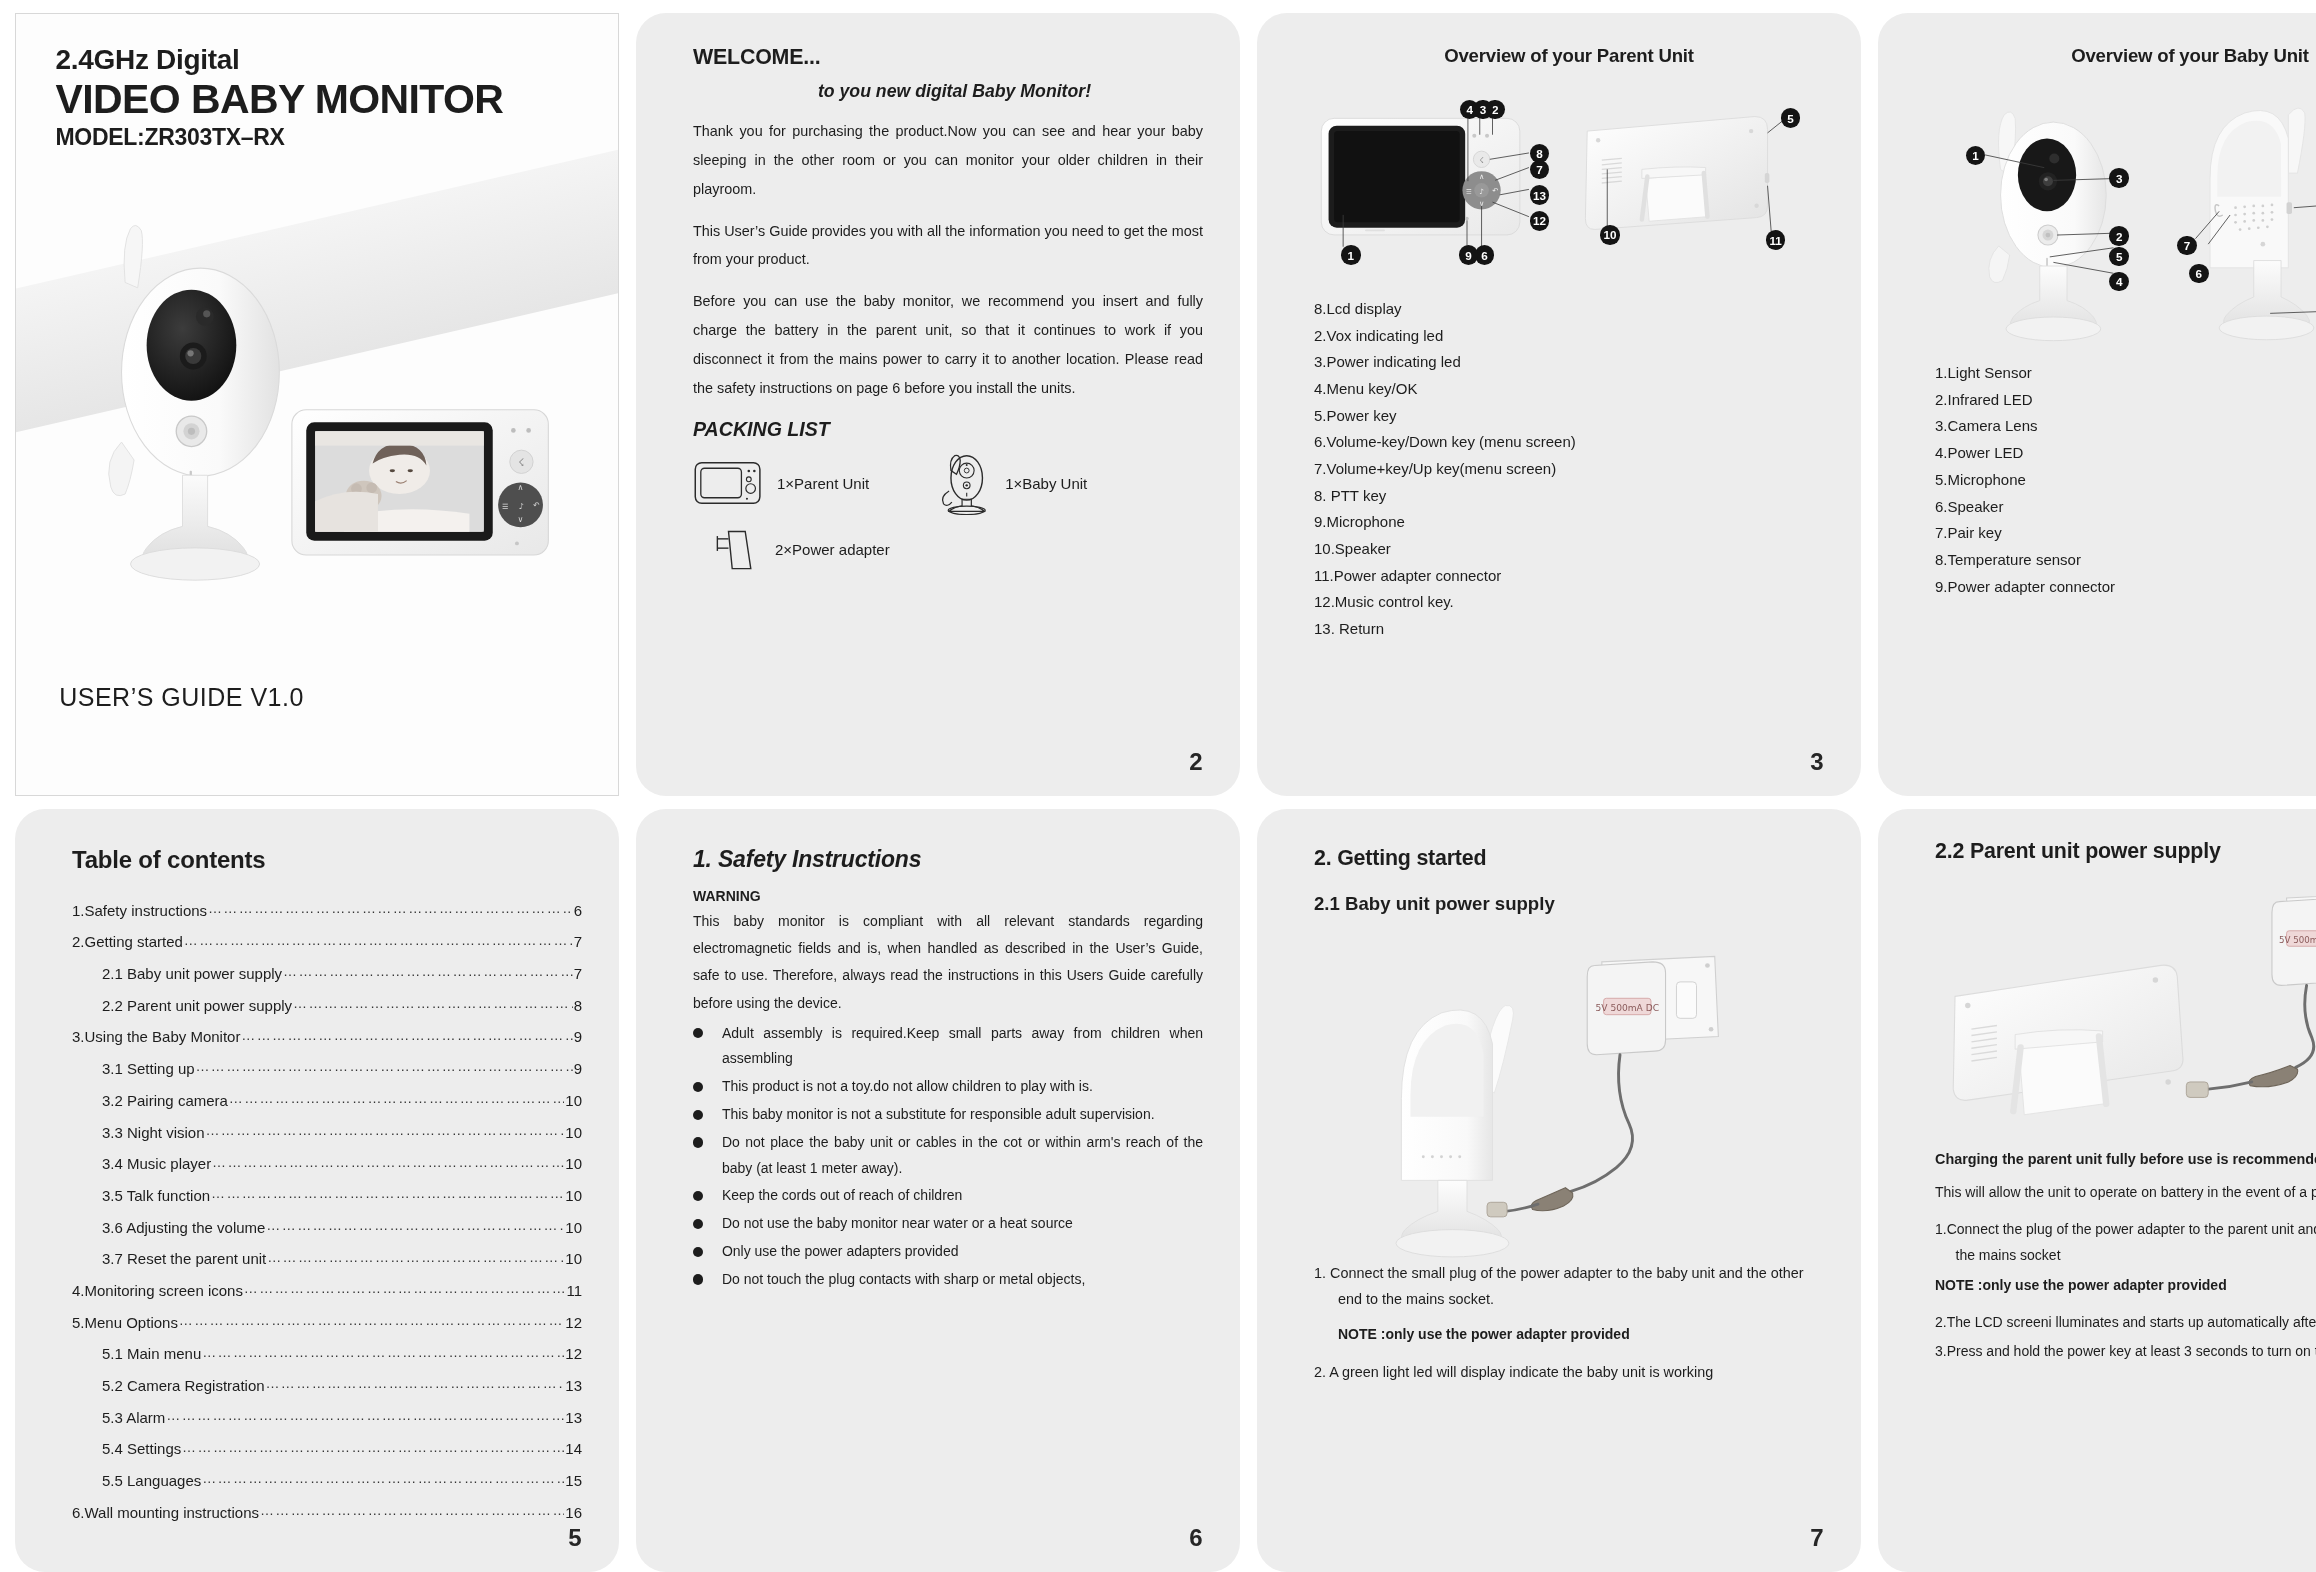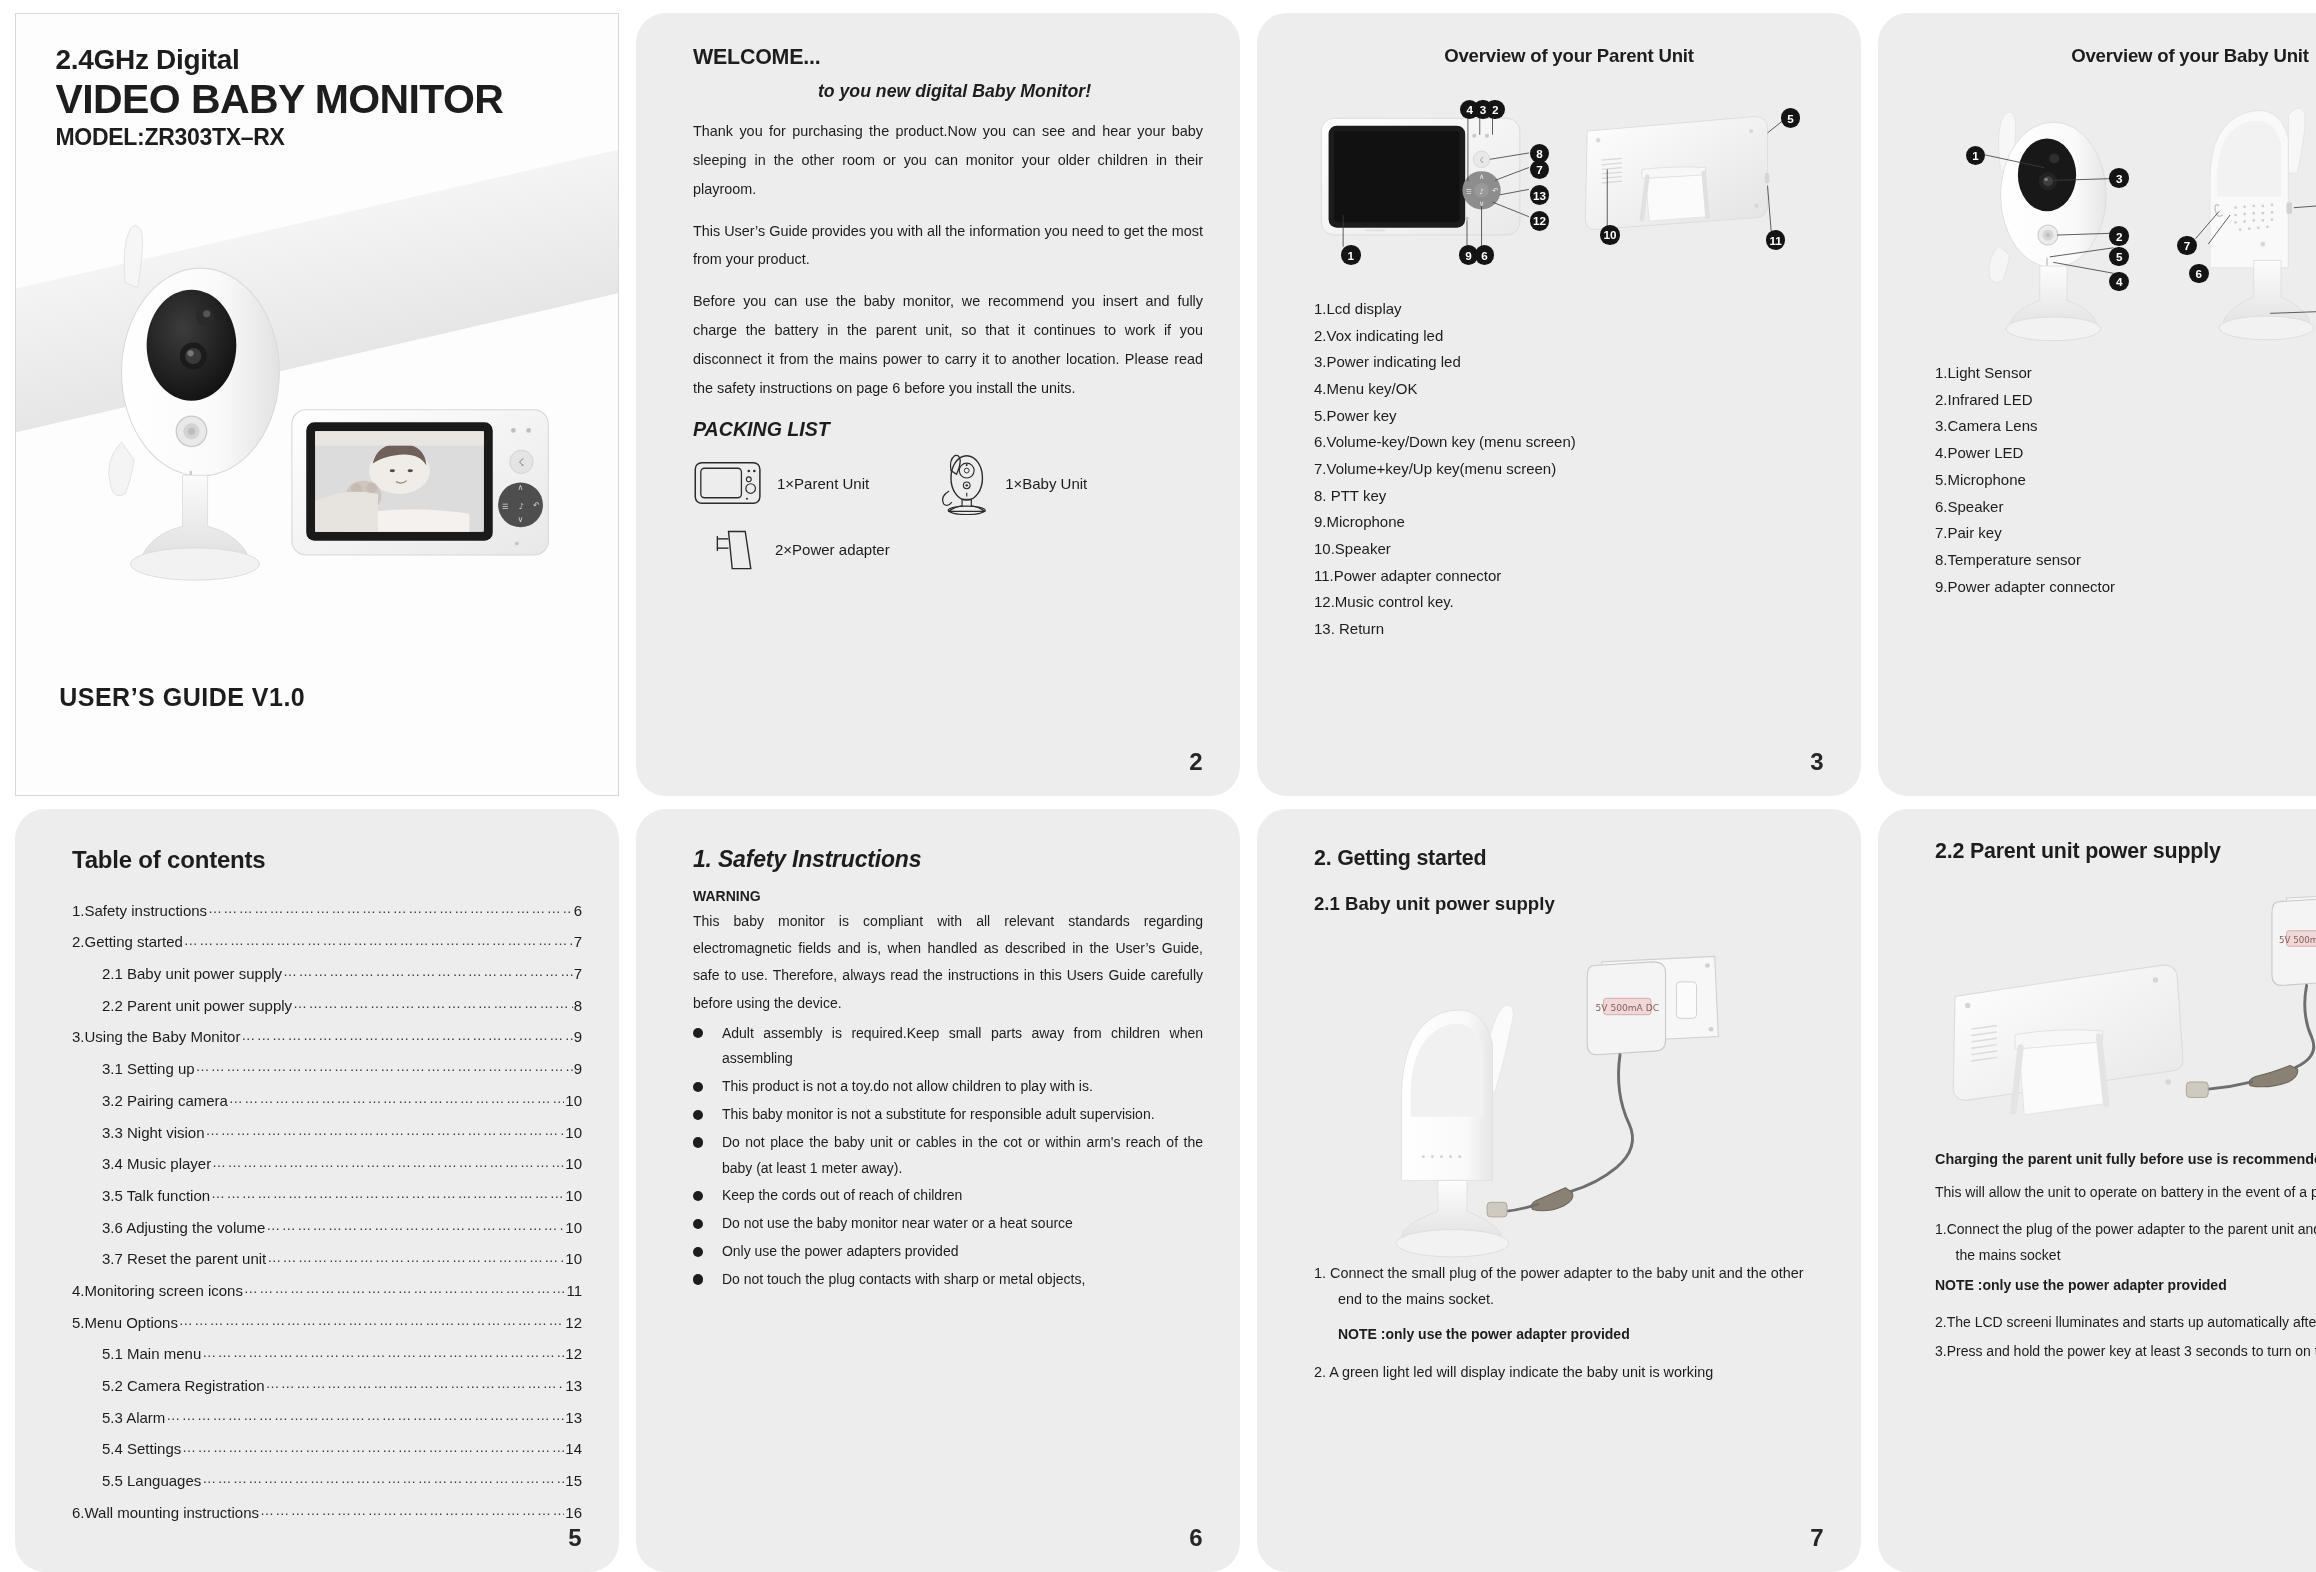--- a/index.html
+++ b/index.html
@@ -53,21 +53,21 @@
   .cv-line2 {
     font-size: 41px; font-weight: 700; letter-spacing: -0.6px;
     margin: 0 0 1.9px 7.5px; line-height: 1.1;
   }
   .cv-line3 {
     font-size: 23px; font-weight: 700; letter-spacing: -0.3px;
     margin: 1.9px 0 0 7.5px;
   }
   .cv-guide {
     position: absolute; left: 11.2px; bottom: 65px;
-    font-size: 25px; font-weight: 700; letter-spacing: 0.5px;
+    font-size: 25px; font-weight: 400; letter-spacing: 0.5px;
   }
   .cv-band {
     position: absolute;
     left: -56px; top: 252px;
     width: 802px; height: 140px;
     background: linear-gradient(180deg, #f4f4f4 0%, #e6e6e6 100%);
     transform: rotate(-13deg);
     transform-origin: left center;
     z-index: 0;
   }
@@ -390,21 +390,21 @@
       <div class="callout" style="left:42.3%;top:39%;">7</div>
       <div class="callout" style="left:42.3%;top:31.5%;">8</div>
       <div class="callout" style="left:28.4%;top:79%;">9</div>
       <div class="callout" style="left:56.1%;top:69.5%;">10</div>
       <div class="callout" style="left:88.6%;top:72%;">11</div>
       <div class="callout" style="left:42.3%;top:63%;">12</div>
       <div class="callout" style="left:42.3%;top:51%;">13</div>
     </div>
 
     <ul class="legend">
-      <li>1.Lcd display</li>
+      <li>8.Lcd display</li>
       <li>2.Vox indicating led</li>
       <li>3.Power indicating led</li>
       <li>4.Menu key/OK</li>
       <li>5.Power key</li>
       <li>6.Volume-key/Down key (menu screen)</li>
       <li>7.Volume+key/Up key(menu screen)</li>
       <li>8. PTT key</li>
       <li>9.Microphone</li>
       <li>10.Speaker</li>
       <li>11.Power adapter connector</li>

